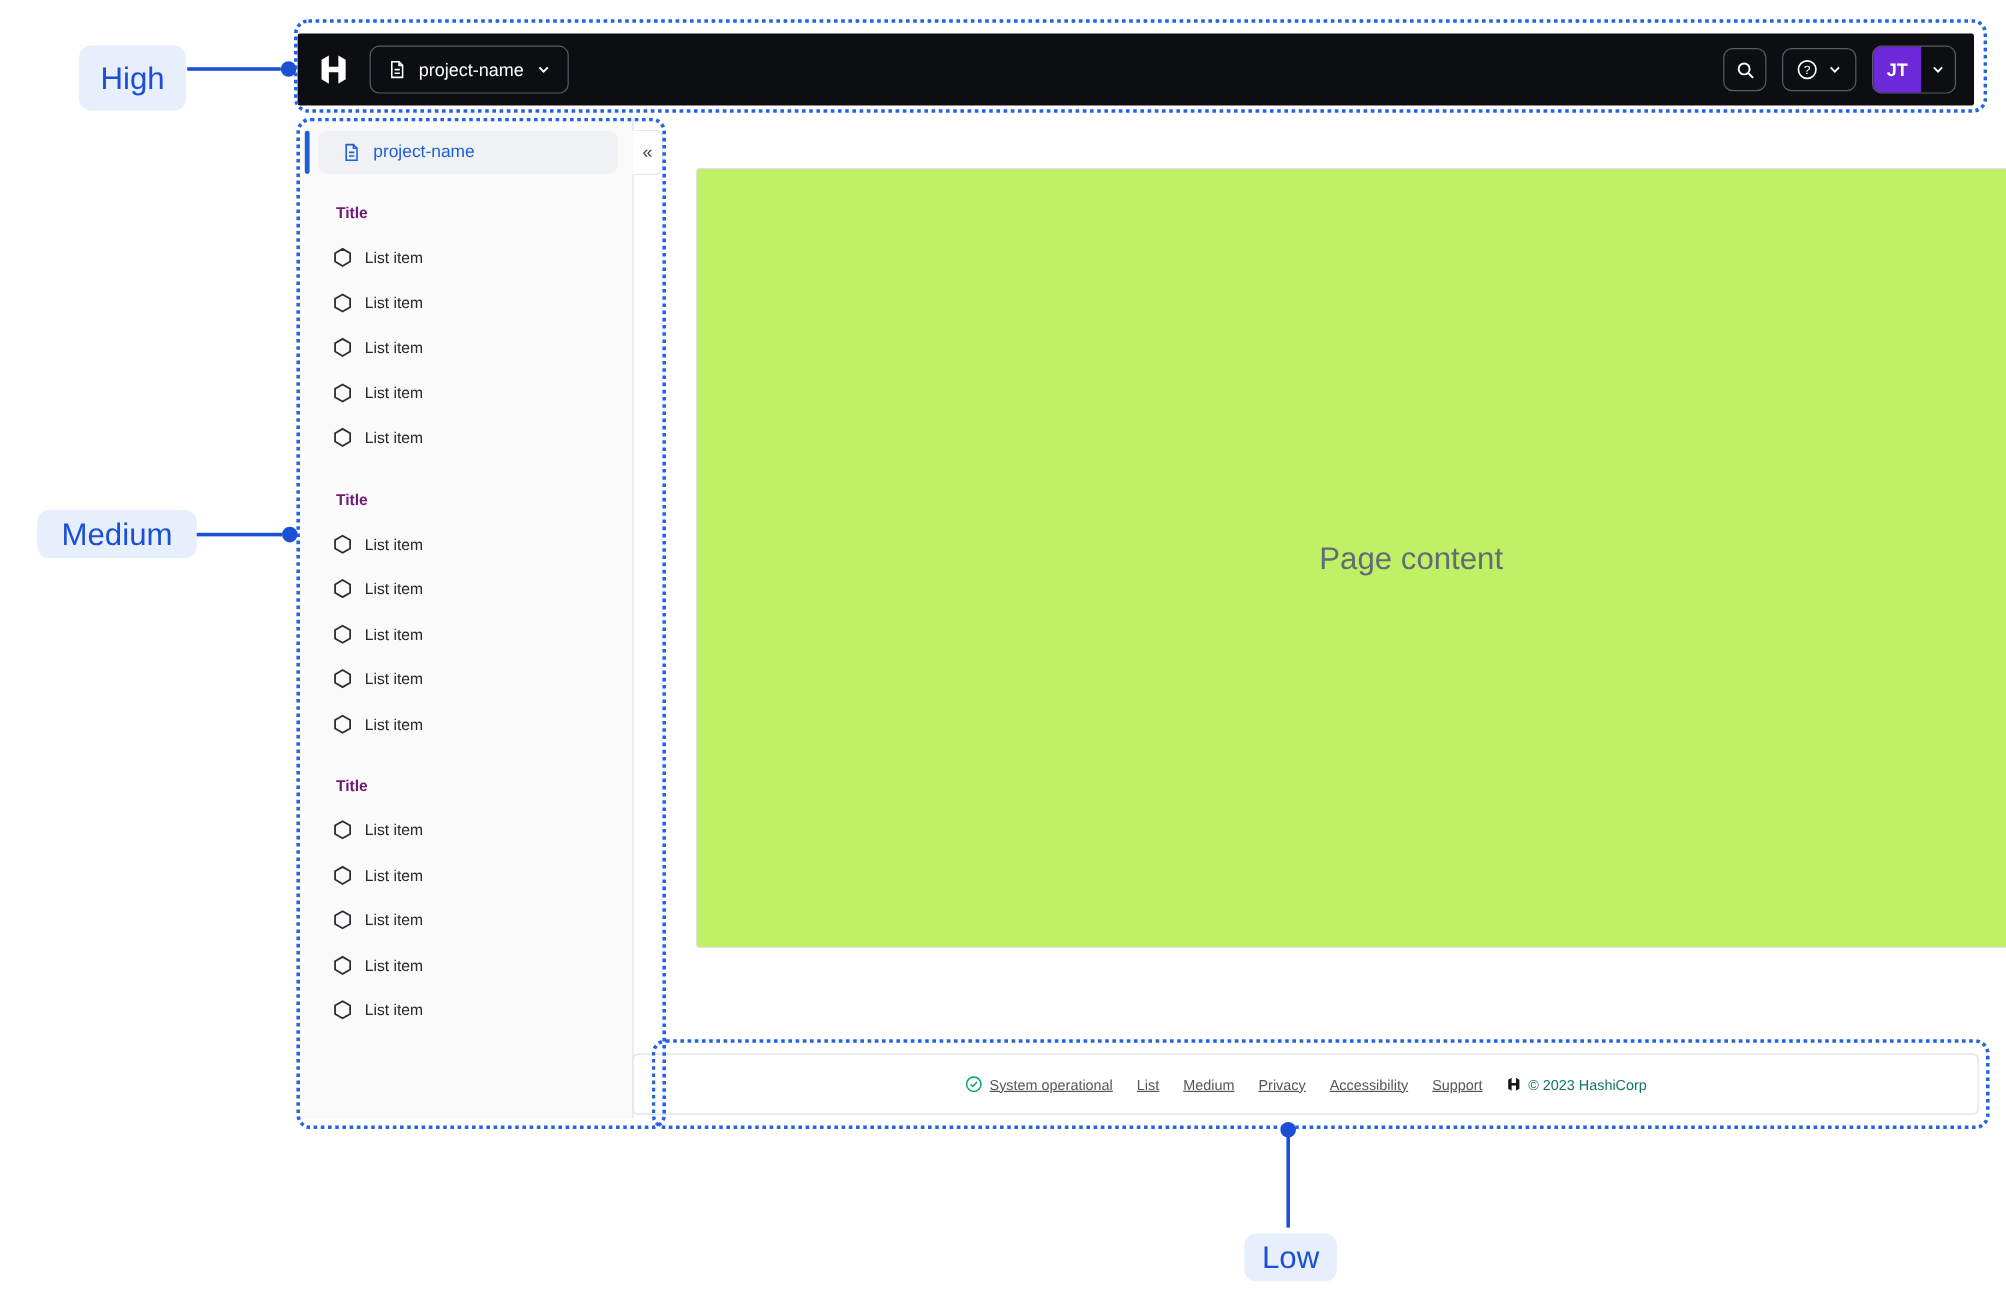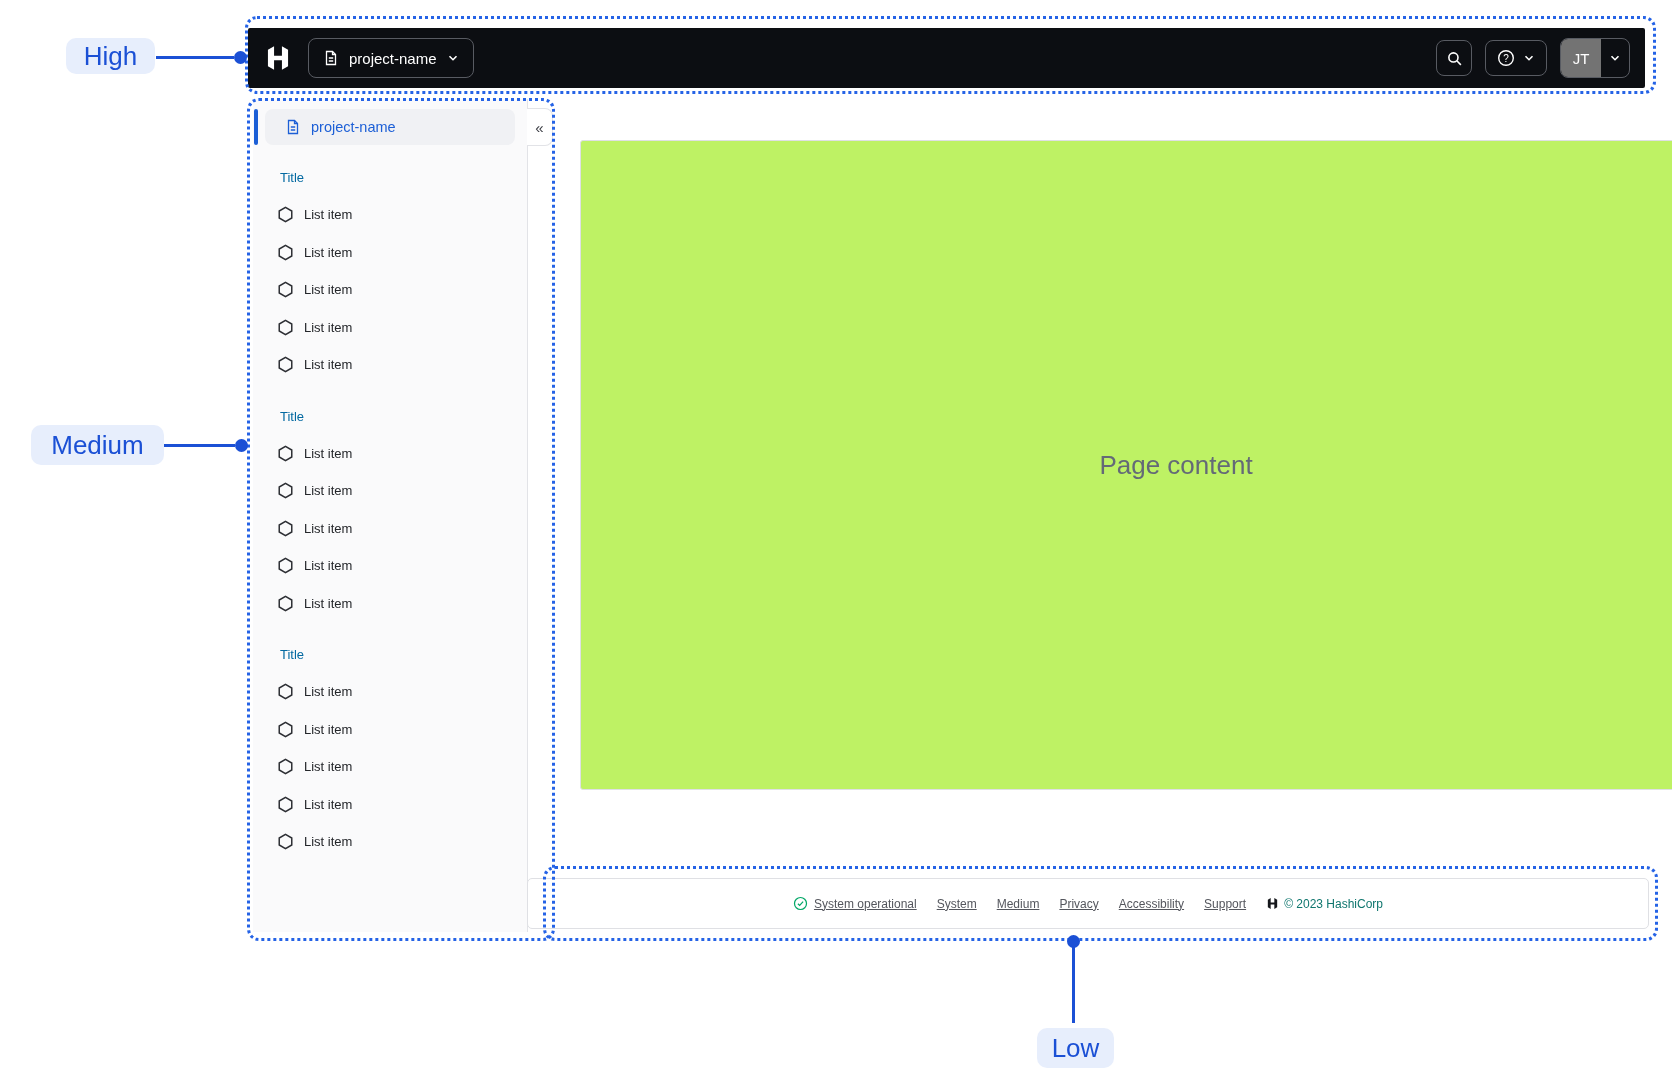--- a/index.html
+++ b/index.html
@@ -7,21 +7,21 @@
   .canvas { position:relative; width:1672px; height:1078px; background:#fff; overflow:hidden; }
 
   
   .region { position:absolute; border:3px dotted #2563e6; border-radius:12px; pointer-events:none; }
   .region-high   { left:245px; top:16px;  width:1411px; height:78px; }
   .region-medium { left:247px; top:98px;  width:308px;  height:843px; }
   .region-low    { left:543px; top:866px; width:1115px; height:75px; }
   .ann-label { position:absolute; background:#e7eefc; color:#1b50d5; border-radius:10px;
                display:flex; align-items:center; justify-content:center;
                font-size:26px; font-weight:500; }
-  .ann-label-high   { left:66px;  top:38px;   width:89px;  height:36px; }
+  .ann-label-high   { left:66px;  top:38px;   width:89px;  height:54px; }
   .ann-label-medium { left:31px;  top:425px;  width:133px; height:40px; }
   .ann-label-low    { left:1037px;top:1028px; width:77px;  height:40px; }
   .ann-line { position:absolute; background:#1b50d5; }
   .ann-line-high   { left:156px; top:56px;  width:78px; height:3px; }
   .ann-line-medium { left:159px; top:444px; width:76px; height:3px; }
   .ann-line-low    { left:1072px; top:941px; width:3px; height:82px; }
   .ann-dot { position:absolute; width:13px; height:13px; border-radius:50%; background:#1b50d5; }
   .ann-dot-high   { left:234px; top:51px; }
   .ann-dot-medium { left:235px; top:439px; }
   .ann-dot-low    { left:1067px; top:935px; }
@@ -30,41 +30,41 @@
   .navbar { position:absolute; left:248px; top:28px; width:1397px; height:60px;
             background:#0c0e12; border-radius:2px; display:flex; align-items:center; }
   .nav-logo { margin-left:16px; width:28px; height:28px; color:#ffffff; display:flex; }
   .nav-btn { display:flex; align-items:center; border:1px solid #585b62; border-radius:8px;
              background:transparent; color:#fff; cursor:pointer; }
   .project-switcher { margin-left:16px; height:40px; padding:0 14px; gap:10px; font-size:15px; }
   .nav-right { margin-left:auto; display:flex; align-items:center; gap:13px; margin-right:15px; }
   .icon-btn { width:36px; height:36px; justify-content:center; }
   .help-btn { width:62px; height:36px; justify-content:center; gap:8px; }
   .account-btn { width:70px; height:40px; padding:0; overflow:hidden; }
-  .avatar { width:40px; height:40px; background:#737373; color:#fff; font-size:15px; font-weight:400;
+  .avatar { width:40px; height:40px; background:#6d28d9; color:#fff; font-size:15px; font-weight:700;
             display:flex; align-items:center; justify-content:center; border-radius:7px 0 0 7px; }
   .account-chevron { flex:1; display:flex; justify-content:center; }
 
   
   .sidebar { position:absolute; left:253px; top:99px; width:275px; height:833px;
              background:#fafafb; border-right:1px solid #e2e3e7; }
   .active-indicator { position:absolute; left:1px; top:10px; width:4px; height:36px;
                       background:#1c5fd6; border-radius:3px; }
   .side-project { position:absolute; left:12px; top:10px; width:250px; height:36px;
                   background:#f0f1f4; border-radius:8px; display:flex; align-items:center;
                   gap:10px; padding-left:20px; color:#1c5fd6; font-size:14.5px; font-weight:500;
                   cursor:pointer; }
   .collapse-tab { position:absolute; left:274px; top:9px; width:26px; height:38px;
                   background:#ffffff; border:1px solid #e2e3e7; border-left:none;
                   border-radius:0 8px 8px 0; display:flex; align-items:center; justify-content:center;
                   font-size:15px; color:#3b3d44; cursor:pointer; }
   .nav-sections { position:absolute; left:0; top:46px; width:274px; }
   .nav-section { margin-top:14px; }
   .nav-section-title { height:37px; display:flex; align-items:center; padding-left:27px;
-                       color:#0369a1; font-size:13px; font-weight:400; }
+                       color:#701a75; font-size:13px; font-weight:700; }
   .nav-item { height:37.5px; display:flex; align-items:center; padding-left:24px; gap:10px;
               color:#24262a; font-size:13px; cursor:pointer; }
   .nav-item .hex { display:flex; color:#2c2e33; }
 
   
   .main-box { position:absolute; left:580px; top:140px; width:1192px; height:650px;
               background:#bef264; border:1px solid #dfe0e4; border-radius:3px;
               display:flex; align-items:center; justify-content:center; }
   .main-placeholder { color:#646a77; font-size:26px; }
 
@@ -296,21 +296,21 @@
   <div class="footer-box">
     <span class="footer-status">
       <span style="display:flex;">
         <svg viewBox="0 0 16 16" width="15" height="15" fill="none" stroke="#00a766" stroke-width="1.3">
             <circle cx="8" cy="8" r="6.4"></circle>
             <path d="M5.2 8.3 7.1 10l3.7-4"></path>
           </svg>
       </span>
       <a class="footer-link">System operational</a>
     </span>
-    <a class="footer-link">System</a>
+    <a class="footer-link">List</a>
     <a class="footer-link">Medium</a>
     <a class="footer-link">Privacy</a>
     <a class="footer-link">Accessibility</a>
     <a class="footer-link">Support</a>
     <span class="footer-copy">
       <span class="footer-logo">
         <svg viewBox="0 0 32 32" width="13" height="13">
             <path fill="currentColor" d="M11.5 2.6 4.5 6.7v18.6l7 4.1V18.6h9v10.8l7-4.1V6.7l-7-4.1v10.8h-9V2.6z"></path>
           </svg>
       </span>

